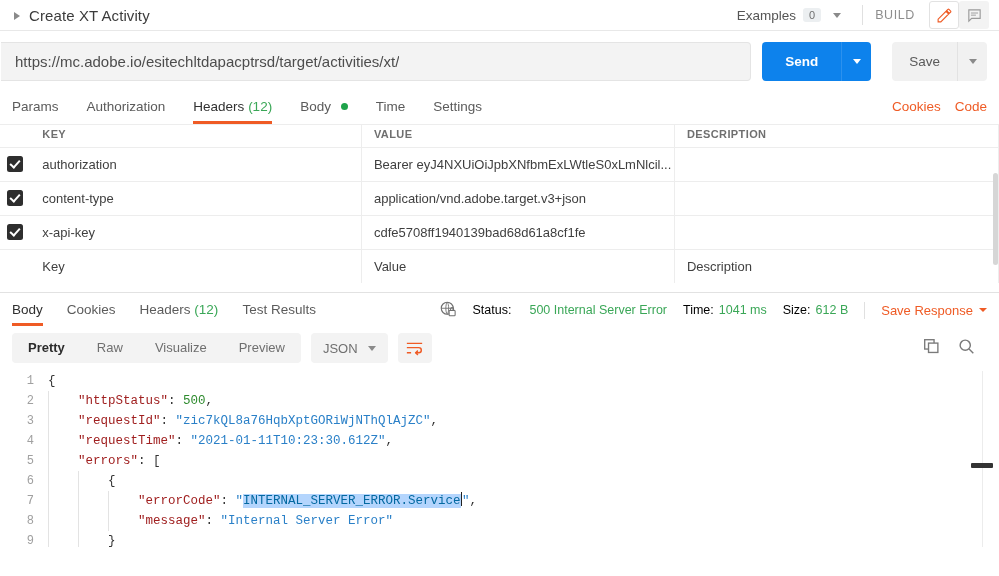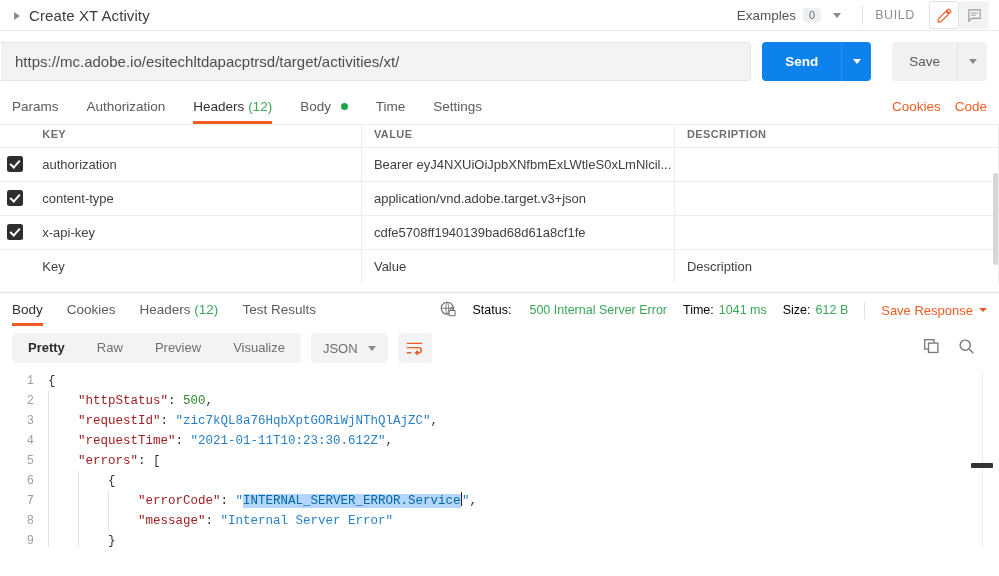--- a/index.html
+++ b/index.html
@@ -360,22 +360,22 @@
           <span>Save Response</span>
           <span class="caret-down-sm"></span>
         </span>
       </div>
     </div>
 
     <div class="fmt-row">
       <div class="fmt-group">
         <span class="fmt-btn active">Pretty</span>
         <span class="fmt-btn">Raw</span>
+        <span class="fmt-btn">Visualize</span>
         <span class="fmt-btn">Preview</span>
-        <span class="fmt-btn">Visualize</span>
       </div>
       <div class="json-sel">
         <span>JSON</span>
         <span class="caret-down"></span>
       </div>
       <div class="wrap-btn">
         <svg width="17" height="15" viewBox="0 0 20 16">
           <path d="M1 2h18M1 7h14a3 3 0 010 6h-4M1 13h5" fill="none" stroke="#ef5b25" stroke-width="1.7"></path>
           <path d="M14 10.5l-2.5 2.5 2.5 2.5" fill="none" stroke="#ef5b25" stroke-width="1.7"></path>
         </svg>

